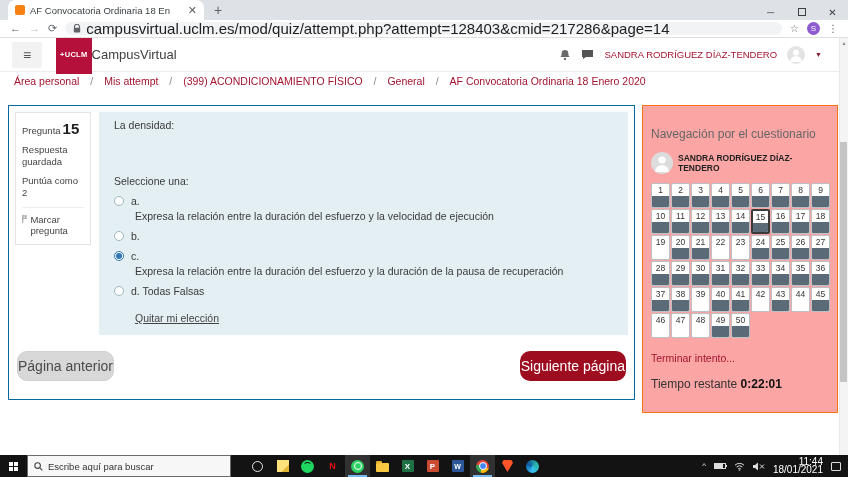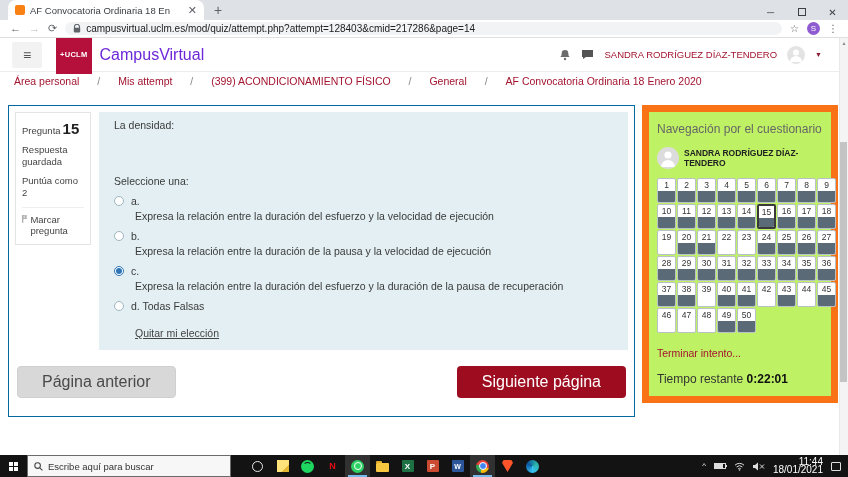--- a/index.html
+++ b/index.html
@@ -18,64 +18,64 @@
   .tab-title{font-size:9.5px;color:#3c4043;white-space:nowrap;overflow:hidden;text-overflow:ellipsis;flex:1}
   .tab-close{font-size:11px;color:#5f6368;line-height:1}
   .newtab{font-size:14px;color:#5f6368;margin:0 0 3px 10px;line-height:1}
   .wincontrols{position:absolute;right:0;top:0;height:24px;display:flex}
   .wc{width:31px;display:flex;align-items:center;justify-content:center;color:#3c4043;font-size:10px}
   .wc-max i{display:block;width:8px;height:8px;border:1px solid #3c4043}
   .urlrow{height:18px;background:#fff;display:flex;align-items:center;gap:8px;padding:0 10px;border-bottom:1px solid #dfdfdf;flex:none}
   .navic{font-size:11px;color:#5f6368;line-height:1}
   .navic.disabled{color:#bdc1c6}
   .omnibox{flex:1;height:13px;background:#f1f3f4;border-radius:7px;display:flex;align-items:center;gap:5px;padding:0 8px}
-  .urltext{font-size:10px;color:#202124;white-space:nowrap;overflow:hidden}
+  .urltext{font-size:15px;color:#202124;white-space:nowrap;overflow:hidden}
   .star{font-size:10px;color:#5f6368}
   .bavatar{width:13px;height:13px;border-radius:50%;background:#8e5bd1;color:#fff;font-size:8px;display:flex;align-items:center;justify-content:center}
   .kebab{font-size:10px;color:#5f6368}
 
   
   .page{flex:1;position:relative;background:#fff;overflow:hidden}
   .mheader{height:34px;display:flex;align-items:center;padding:0 12px;border-bottom:1px solid #ededed}
   .hamburger{width:30px;height:26px;background:#f2f2f2;border-radius:2px;display:flex;align-items:center;justify-content:center;font-size:14px;color:#555}
   .logo{margin-left:14px;background:var(--logo-red);color:#fff;font-weight:bold;font-size:7.5px;padding:15px 4px;letter-spacing:.3px}
-  .brand{font-size:16px;color:#6d28d9;margin-left:8px}
+  .brand{font-size:13px;color:#404040;}
   .hright{margin-left:auto;display:flex;align-items:center;gap:10px;padding-right:14px}
   .username{color:var(--accent);font-size:9.5px}
   .havatar{width:18px;height:18px;border-radius:50%;background:#e3e3e3;display:flex;align-items:center;justify-content:center;overflow:hidden}
   .caret{color:#8a1c31;font-size:7px}
 
   .ptitle{font-size:26px;font-weight:300;color:#55595c;padding:13px 14px 4px;letter-spacing:.4px}
   .breadcrumb{padding:3px 14px 8px;font-size:10.5px}
-  .bc-link{color:var(--accent);text-decoration:none;margin:0 15px;cursor:pointer}
+  .bc-link{color:var(--accent);text-decoration:none;margin:0 8px;cursor:pointer}
   .bc-link:first-child{margin-left:0}
   .bc-sep{color:#888}
 
   .content{display:flex;align-items:flex-start;gap:7px;padding:10px 10px 0 8px}
   .main-card{flex:1;border:1px solid #0369a1;padding:6px;min-height:262px;display:flex;flex-direction:column}
   .qrow{display:flex;gap:8px;flex:1}
   .info-card{width:76px;flex:none;border:1px solid #e4e4e4;padding:7px 6px;font-size:9.5px;color:#444;align-self:flex-start;background:#fff}
   .info-num{font-size:15px;font-weight:bold;color:#1f1f1f;margin-left:2px}
   .info-line{margin-top:7px;line-height:1.25}
   .flag-row{margin-top:8px;border-top:1px solid #efefef;padding-top:6px;display:flex;gap:3px;line-height:1.25}
   .qbody{flex:1;background:var(--question-bg);padding:7px 15px;font-size:10.5px;color:#3a3a3a}
   .qtext{margin-bottom:44px}
   .opts{margin-top:4px}
   .opt{display:flex;align-items:center;gap:7px;margin-top:8px}
   .radio{width:10px;height:10px;border:1px solid #9fb6bf;border-radius:50%;background:#fff;flex:none;display:flex;align-items:center;justify-content:center;cursor:pointer}
   .radio.on{border-color:#2e76b5}
   .radio.on::after{content:"";width:6px;height:6px;border-radius:50%;background:#2e76b5}
   .opt-text{margin:3px 0 1px 21px}
   .clear-link{display:inline-block;margin:15px 0 4px 21px;color:#444;text-decoration:underline;cursor:pointer;font-size:10.5px}
   .pager{display:flex;justify-content:space-between;align-items:center;margin-top:16px;padding:0 2px 12px 2px}
-  .btn{font-size:16px;padding:6px 24px;border-radius:4px;border:1px solid transparent;cursor:pointer;font-family:inherit}
+  .btn{font-size:14px;padding:6px 0;border-radius:10px;border:1px solid transparent;cursor:pointer;font-family:inherit}
   .btn-prev{background:#d8d8d8;color:#4a4a4a;border-color:#cfcfcf}
   .btn-next{background:var(--button-red);color:#fff}
 
-  .nav-card{width:196px;flex:none;border:7px solid #f97316;padding:10px 8px;min-height:255px;background:#bef264}
+  .nav-card{width:196px;flex:none;border:1px solid #f97316;padding:21px 8px;min-height:255px;background:#fca5a5}
   .nav-title{font-size:12px;color:#666;margin-bottom:11px}
   .nav-user{display:flex;align-items:center;gap:5px;margin-bottom:9px}
   .nav-avatar{width:22px;height:22px;border-radius:50%;background:#dcdcdc;display:flex;align-items:center;justify-content:center;overflow:hidden;flex:none}
   .nav-name{font-size:8.5px;font-weight:bold;color:#222}
   .qgrid{display:grid;grid-template-columns:repeat(9,19px);gap:1px}
   .qcell{width:19px;height:25px;border:1px solid #b9c0c6;border-radius:2px;background:#fff;display:flex;flex-direction:column;align-items:center;font-size:8.5px;color:#333;cursor:pointer}
   .qnum{height:12px;line-height:13px}
   .qcell.answered::after{content:"";display:block;align-self:stretch;flex:1;margin-top:auto;background:var(--answered-cell);border-radius:0 0 1px 1px}
   .qcell.current{border:2px solid #3a3a3a}
   .finish-link{display:block;margin-top:14px;color:var(--accent);font-size:10.5px;cursor:pointer}
@@ -213,21 +213,20 @@
             <div class="opts">
                 <div class="opt">
                   <span class="radio"></span>
                   <span class="opt-letter">a.</span>
                 </div>
                 <div class="opt-text">Expresa la relación entre la duración del esfuerzo y la velocidad de ejecución</div>
                 <div class="opt">
                   <span class="radio"></span>
                   <span class="opt-letter">b.</span>
                 </div>
-                <div class="opt-text">Expresa la relación entre la duración de la pausa y la velocidad de ejecución</div>
                 <div class="opt">
                   <span class="radio on"></span>
                   <span class="opt-letter">c.</span>
                 </div>
                 <div class="opt-text">Expresa la relación entre la duración del esfuerzo y la duración de la pausa de recuperación</div>
                 <div class="opt">
                   <span class="radio"></span>
                   <span class="opt-letter">d. Todas Falsas</span>
                 </div>
               </div>

